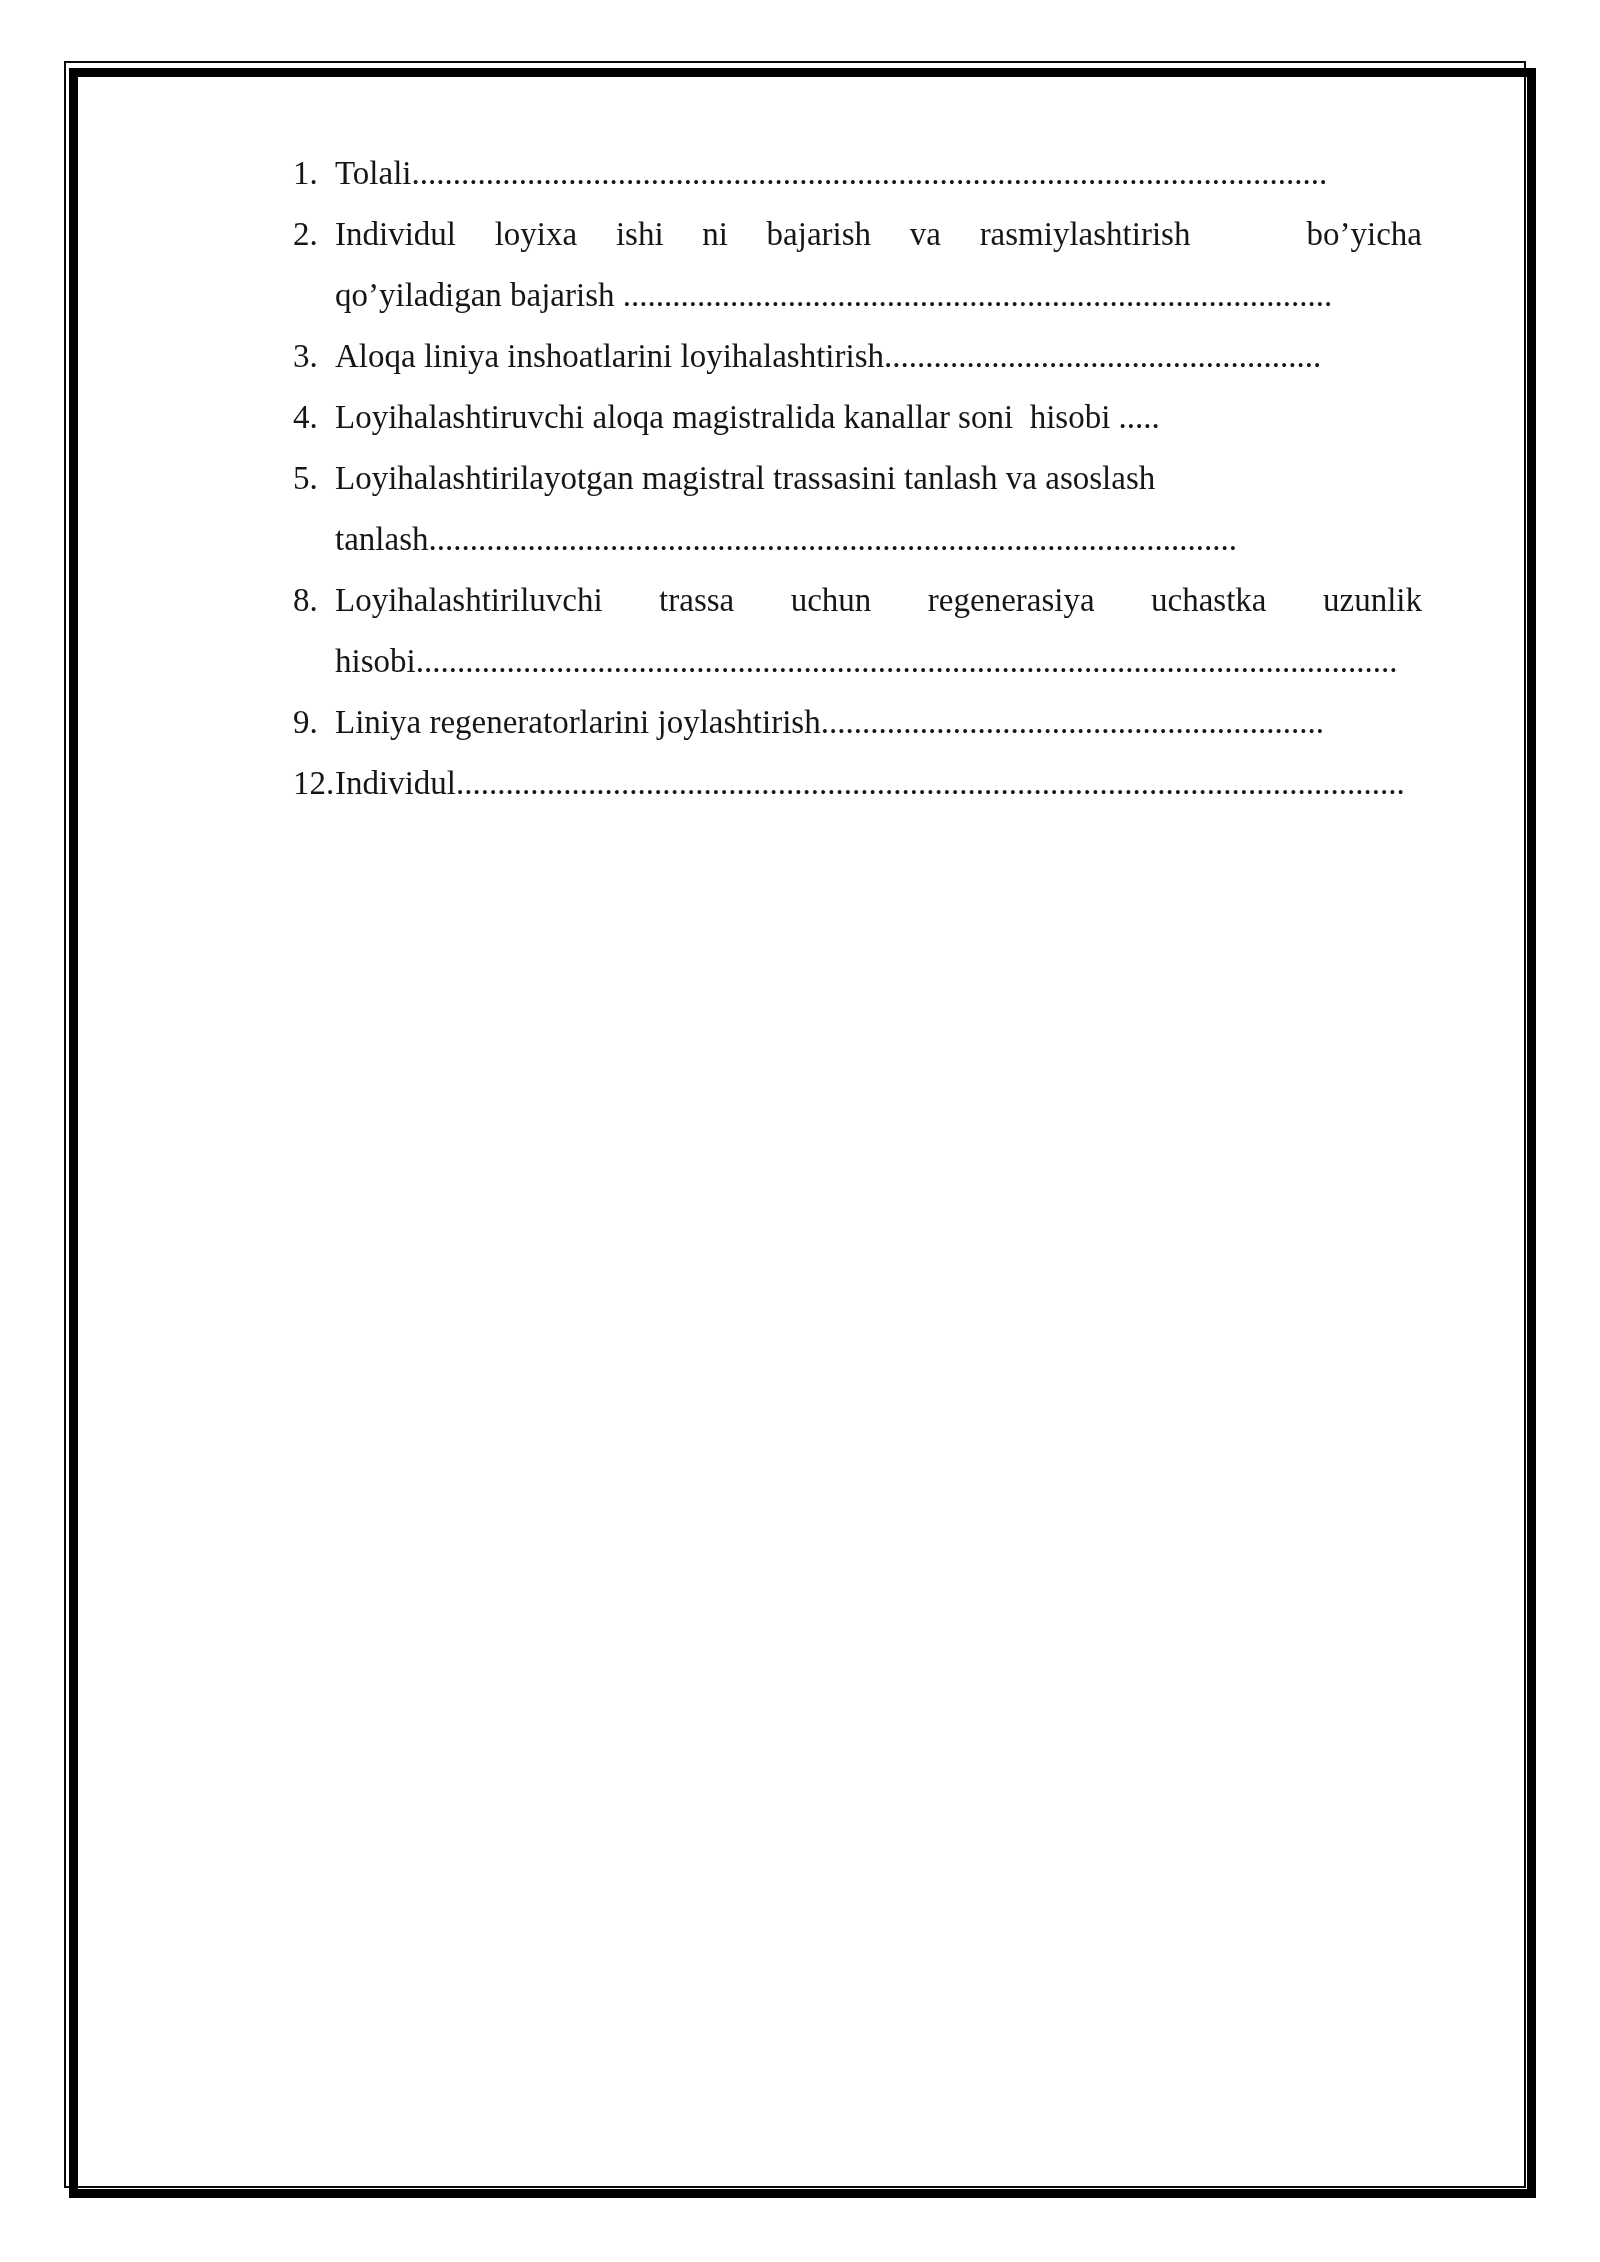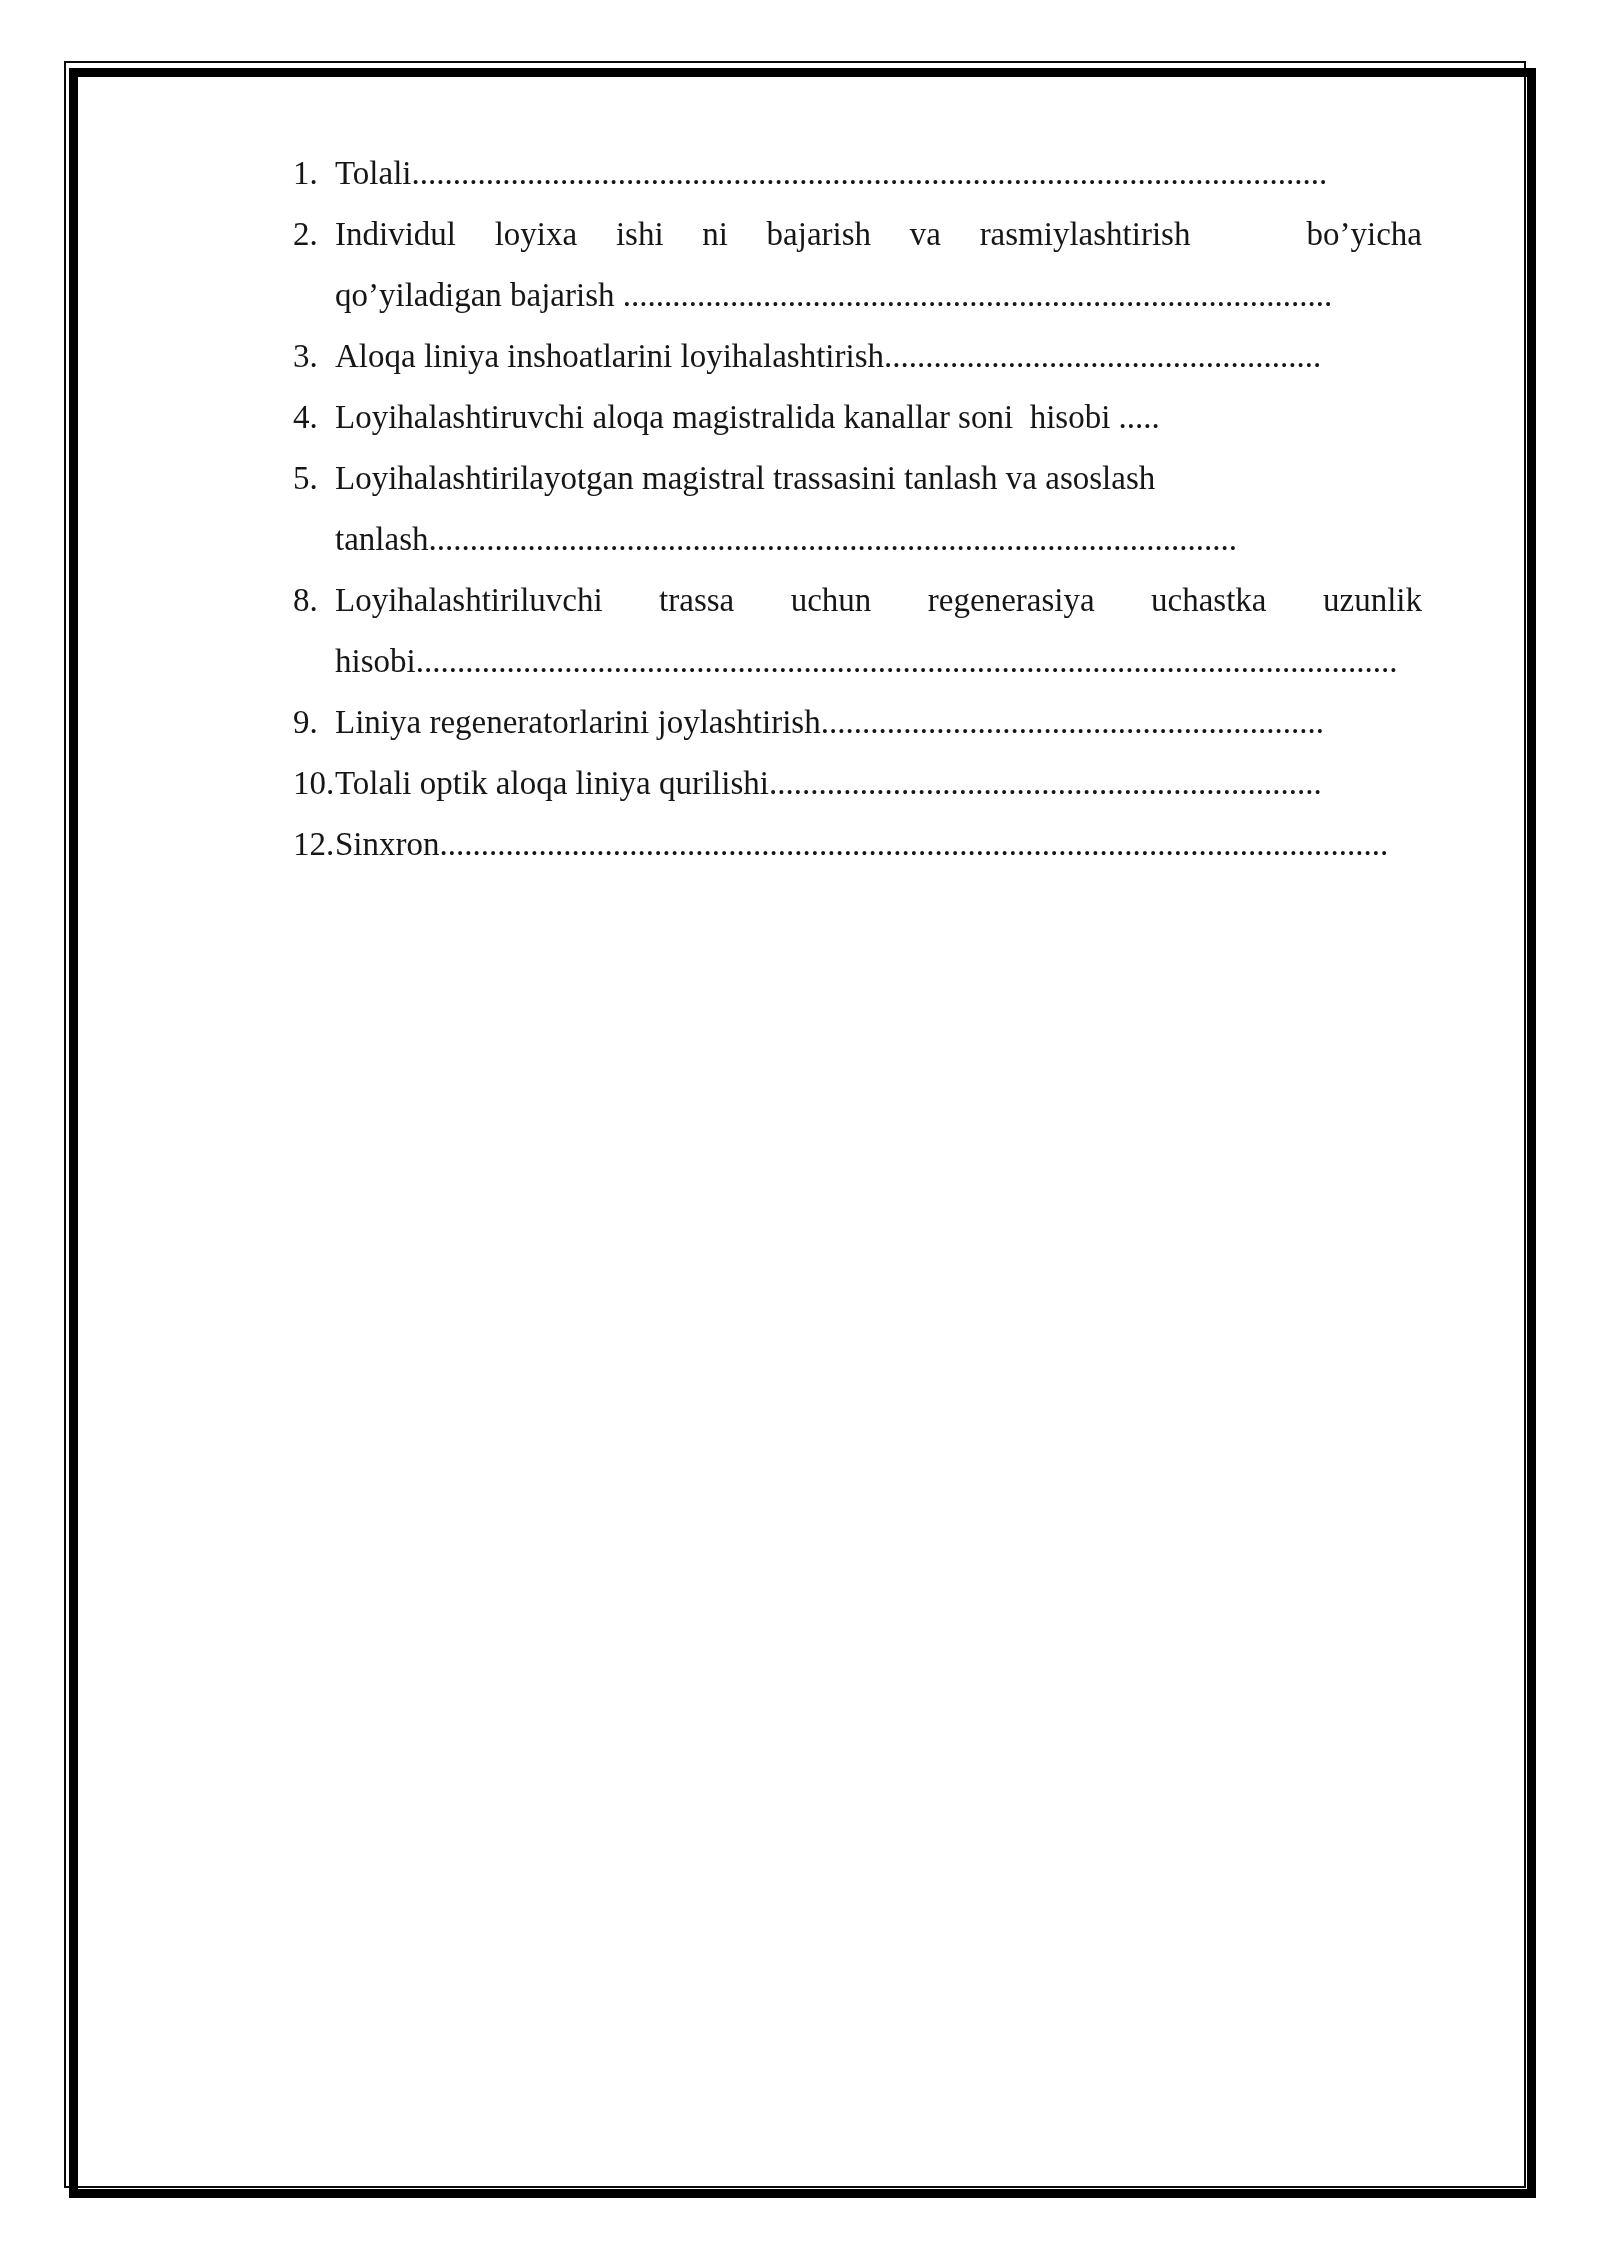--- a/index.html
+++ b/index.html
@@ -85,19 +85,16 @@
         <div class="line cont"><span>tanlash..................................................................................................</span></div>
       </div>
       <div class="toc-item">
         <div class="line justify"><span class="num">8.</span><span>Loyihalashtiriluvchi trassa uchun regenerasiya uchastka uzunlik</span></div>
         <div class="line cont"><span>hisobi.......................................................................................................................</span></div>
       </div>
       <div class="toc-item">
         <div class="line"><span class="num">9.</span><span>Liniya regeneratorlarini joylashtirish.............................................................</span></div>
       </div>
       <div class="toc-item">
-        <div class="line"><span class="num">10.</span><span>Tolali optik aloqa liniya qurilishi...................................................................</span></div>
-      </div>
-      <div class="toc-item">
-        <div class="line"><span class="num">12.</span><span>Sinxron...................................................................................................................</span></div>
+        <div class="line"><span class="num">12.</span><span>Individul...................................................................................................................</span></div>
       </div>
     </div>
 </div>
 
 </body></html>

